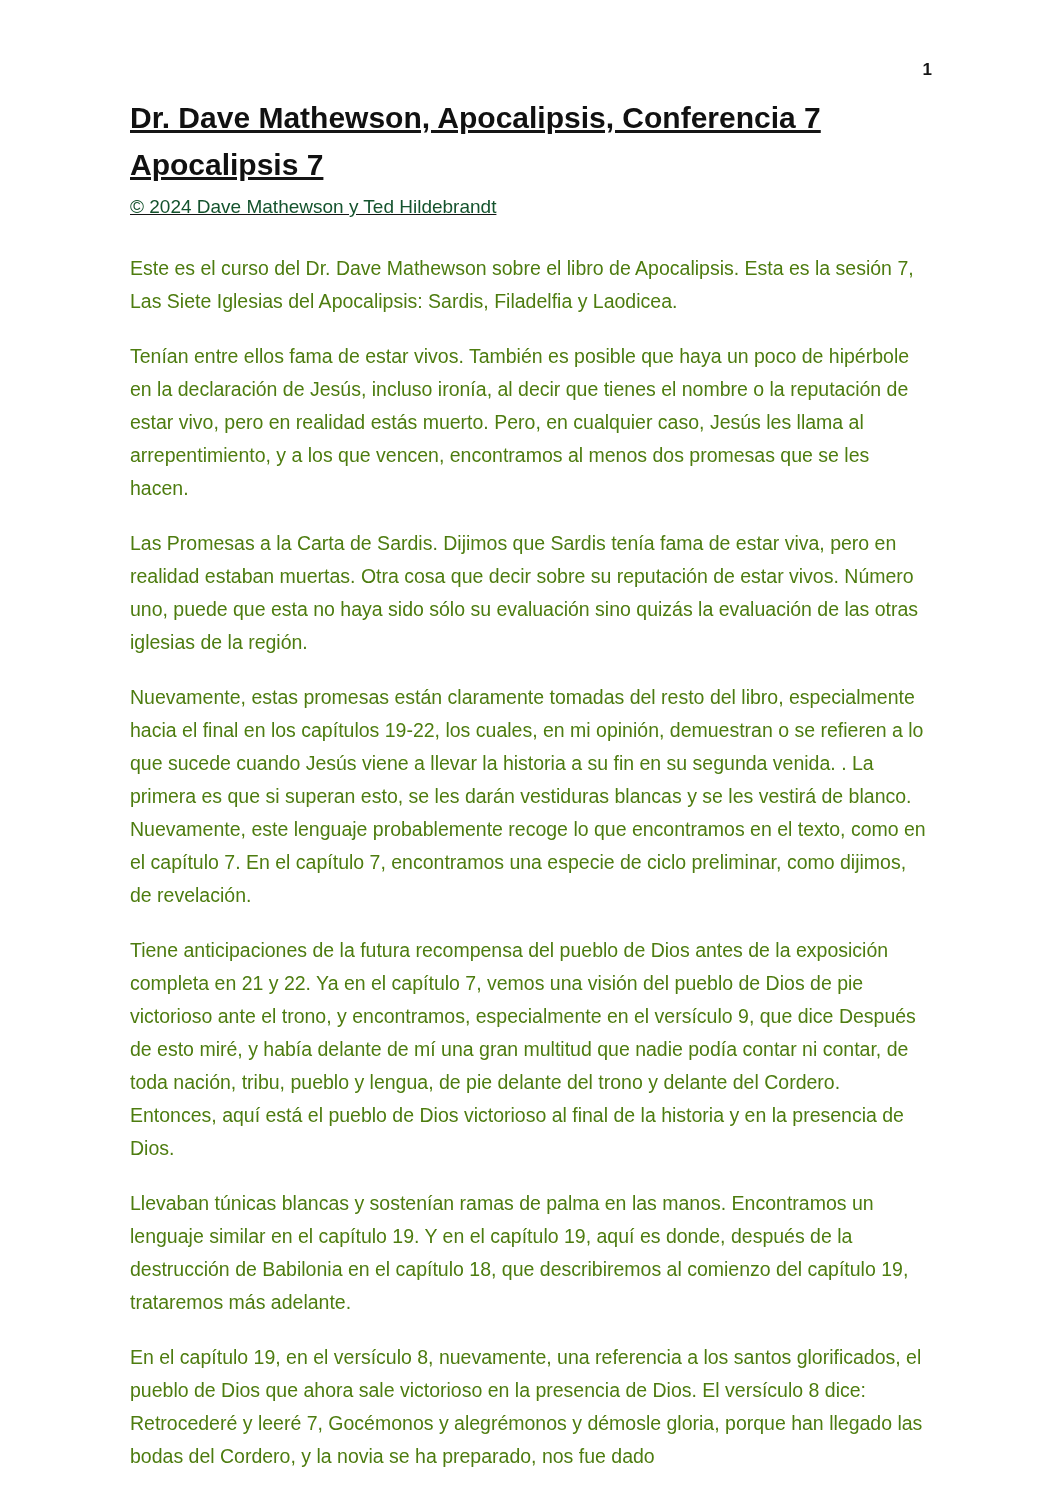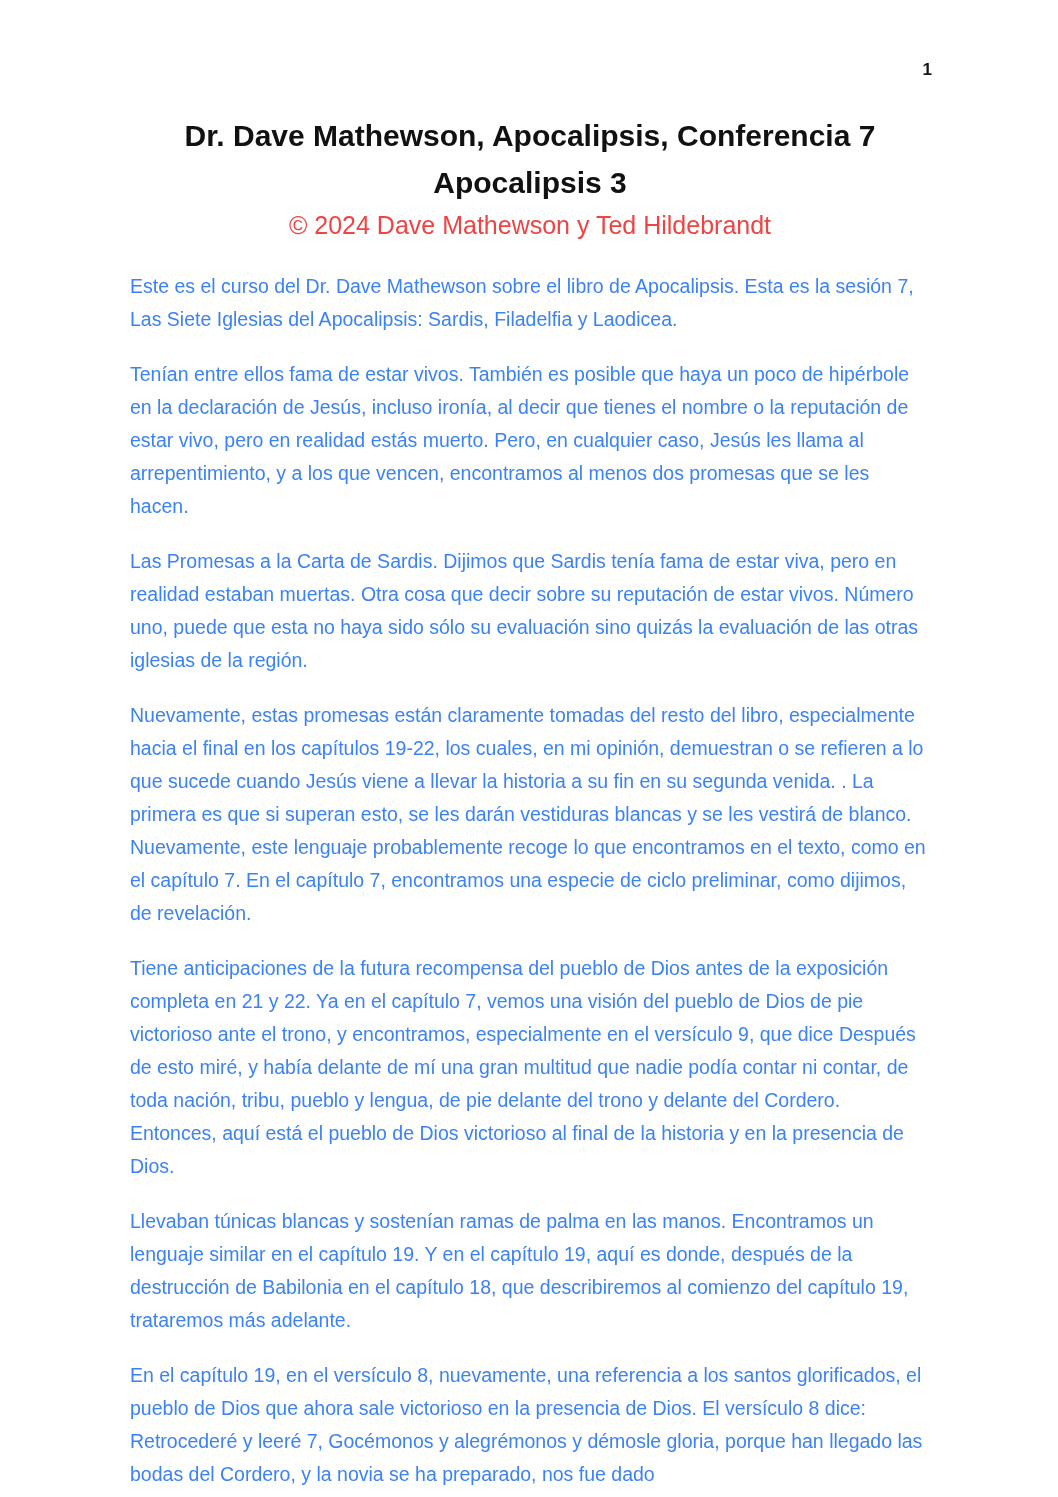--- a/index.html
+++ b/index.html
@@ -19,57 +19,58 @@
   }
   .page-number {
     position: absolute;
     top: 60px;
     right: 126px;
     font-size: 17px;
     font-weight: bold;
     color: #151515;
   }
   .doc-header {
-    text-align: center;
-    margin-top: 54px;
+    text-align: left;
+    margin-top: 36px;
+    text-decoration: underline;
   }
   .doc-title {
     font-size: 30px;
     font-weight: bold;
     line-height: 47px;
     margin: 0;
     color: #111111;
   }
   .doc-copyright {
-    font-size: 25px;
+    font-size: 19px;
     line-height: 30px;
     margin: 4px 0 0 0;
-    color: #ef4444;
+    color: #14532d;
   }
   .doc-body {
     margin-top: 30px;
   }
   .doc-body p {
     font-size: 19.5px;
     line-height: 33px;
     margin: 0 0 22px 0;
     text-align: left;
-    color: #3b82f6;
+    color: #4d7c0f;
   }
 </style>
 </head>
 <body>
 
 <div class="page">
 
   <div class="page-number">1</div>
 
   <div class="doc-header">
     <h1 class="doc-title">Dr. Dave Mathewson, Apocalipsis, Conferencia 7</h1>
-    <h1 class="doc-title">Apocalipsis 3</h1>
+    <h1 class="doc-title">Apocalipsis 7</h1>
     <p class="doc-copyright">© 2024 Dave Mathewson y Ted Hildebrandt</p>
   </div>
 
   <div class="doc-body">
     <p>Este es el curso del Dr. Dave Mathewson sobre el libro de Apocalipsis. Esta es la sesión 7, Las Siete Iglesias del Apocalipsis: Sardis, Filadelfia y Laodicea.</p>
     <p>Tenían entre ellos fama de estar vivos. También es posible que haya un poco de hipérbole en la declaración de Jesús, incluso ironía, al decir que tienes el nombre o la reputación de estar vivo, pero en realidad estás muerto. Pero, en cualquier caso, Jesús les llama al arrepentimiento, y a los que vencen, encontramos al menos dos promesas que se les hacen.</p>
     <p>Las Promesas a la Carta de Sardis. Dijimos que Sardis tenía fama de estar viva, pero en realidad estaban muertas. Otra cosa que decir sobre su reputación de estar vivos. Número uno, puede que esta no haya sido sólo su evaluación sino quizás la evaluación de las otras iglesias de la región.</p>
     <p>Nuevamente, estas promesas están claramente tomadas del resto del libro, especialmente hacia el final en los capítulos 19-22, los cuales, en mi opinión, demuestran o se refieren a lo que sucede cuando Jesús viene a llevar la historia a su fin en su segunda venida. . La primera es que si superan esto, se les darán vestiduras blancas y se les vestirá de blanco. Nuevamente, este lenguaje probablemente recoge lo que encontramos en el texto, como en el capítulo 7. En el capítulo 7, encontramos una especie de ciclo preliminar, como dijimos, de revelación.</p>
     <p>Tiene anticipaciones de la futura recompensa del pueblo de Dios antes de la exposición completa en 21 y 22. Ya en el capítulo 7, vemos una visión del pueblo de Dios de pie victorioso ante el trono, y encontramos, especialmente en el versículo 9, que dice Después de esto miré, y había delante de mí una gran multitud que nadie podía contar ni contar, de toda nación, tribu, pueblo y lengua, de pie delante del trono y delante del Cordero. Entonces, aquí está el pueblo de Dios victorioso al final de la historia y en la presencia de Dios.</p>
     <p>Llevaban túnicas blancas y sostenían ramas de palma en las manos. Encontramos un lenguaje similar en el capítulo 19. Y en el capítulo 19, aquí es donde, después de la destrucción de Babilonia en el capítulo 18, que describiremos al comienzo del capítulo 19, trataremos más adelante.</p>

